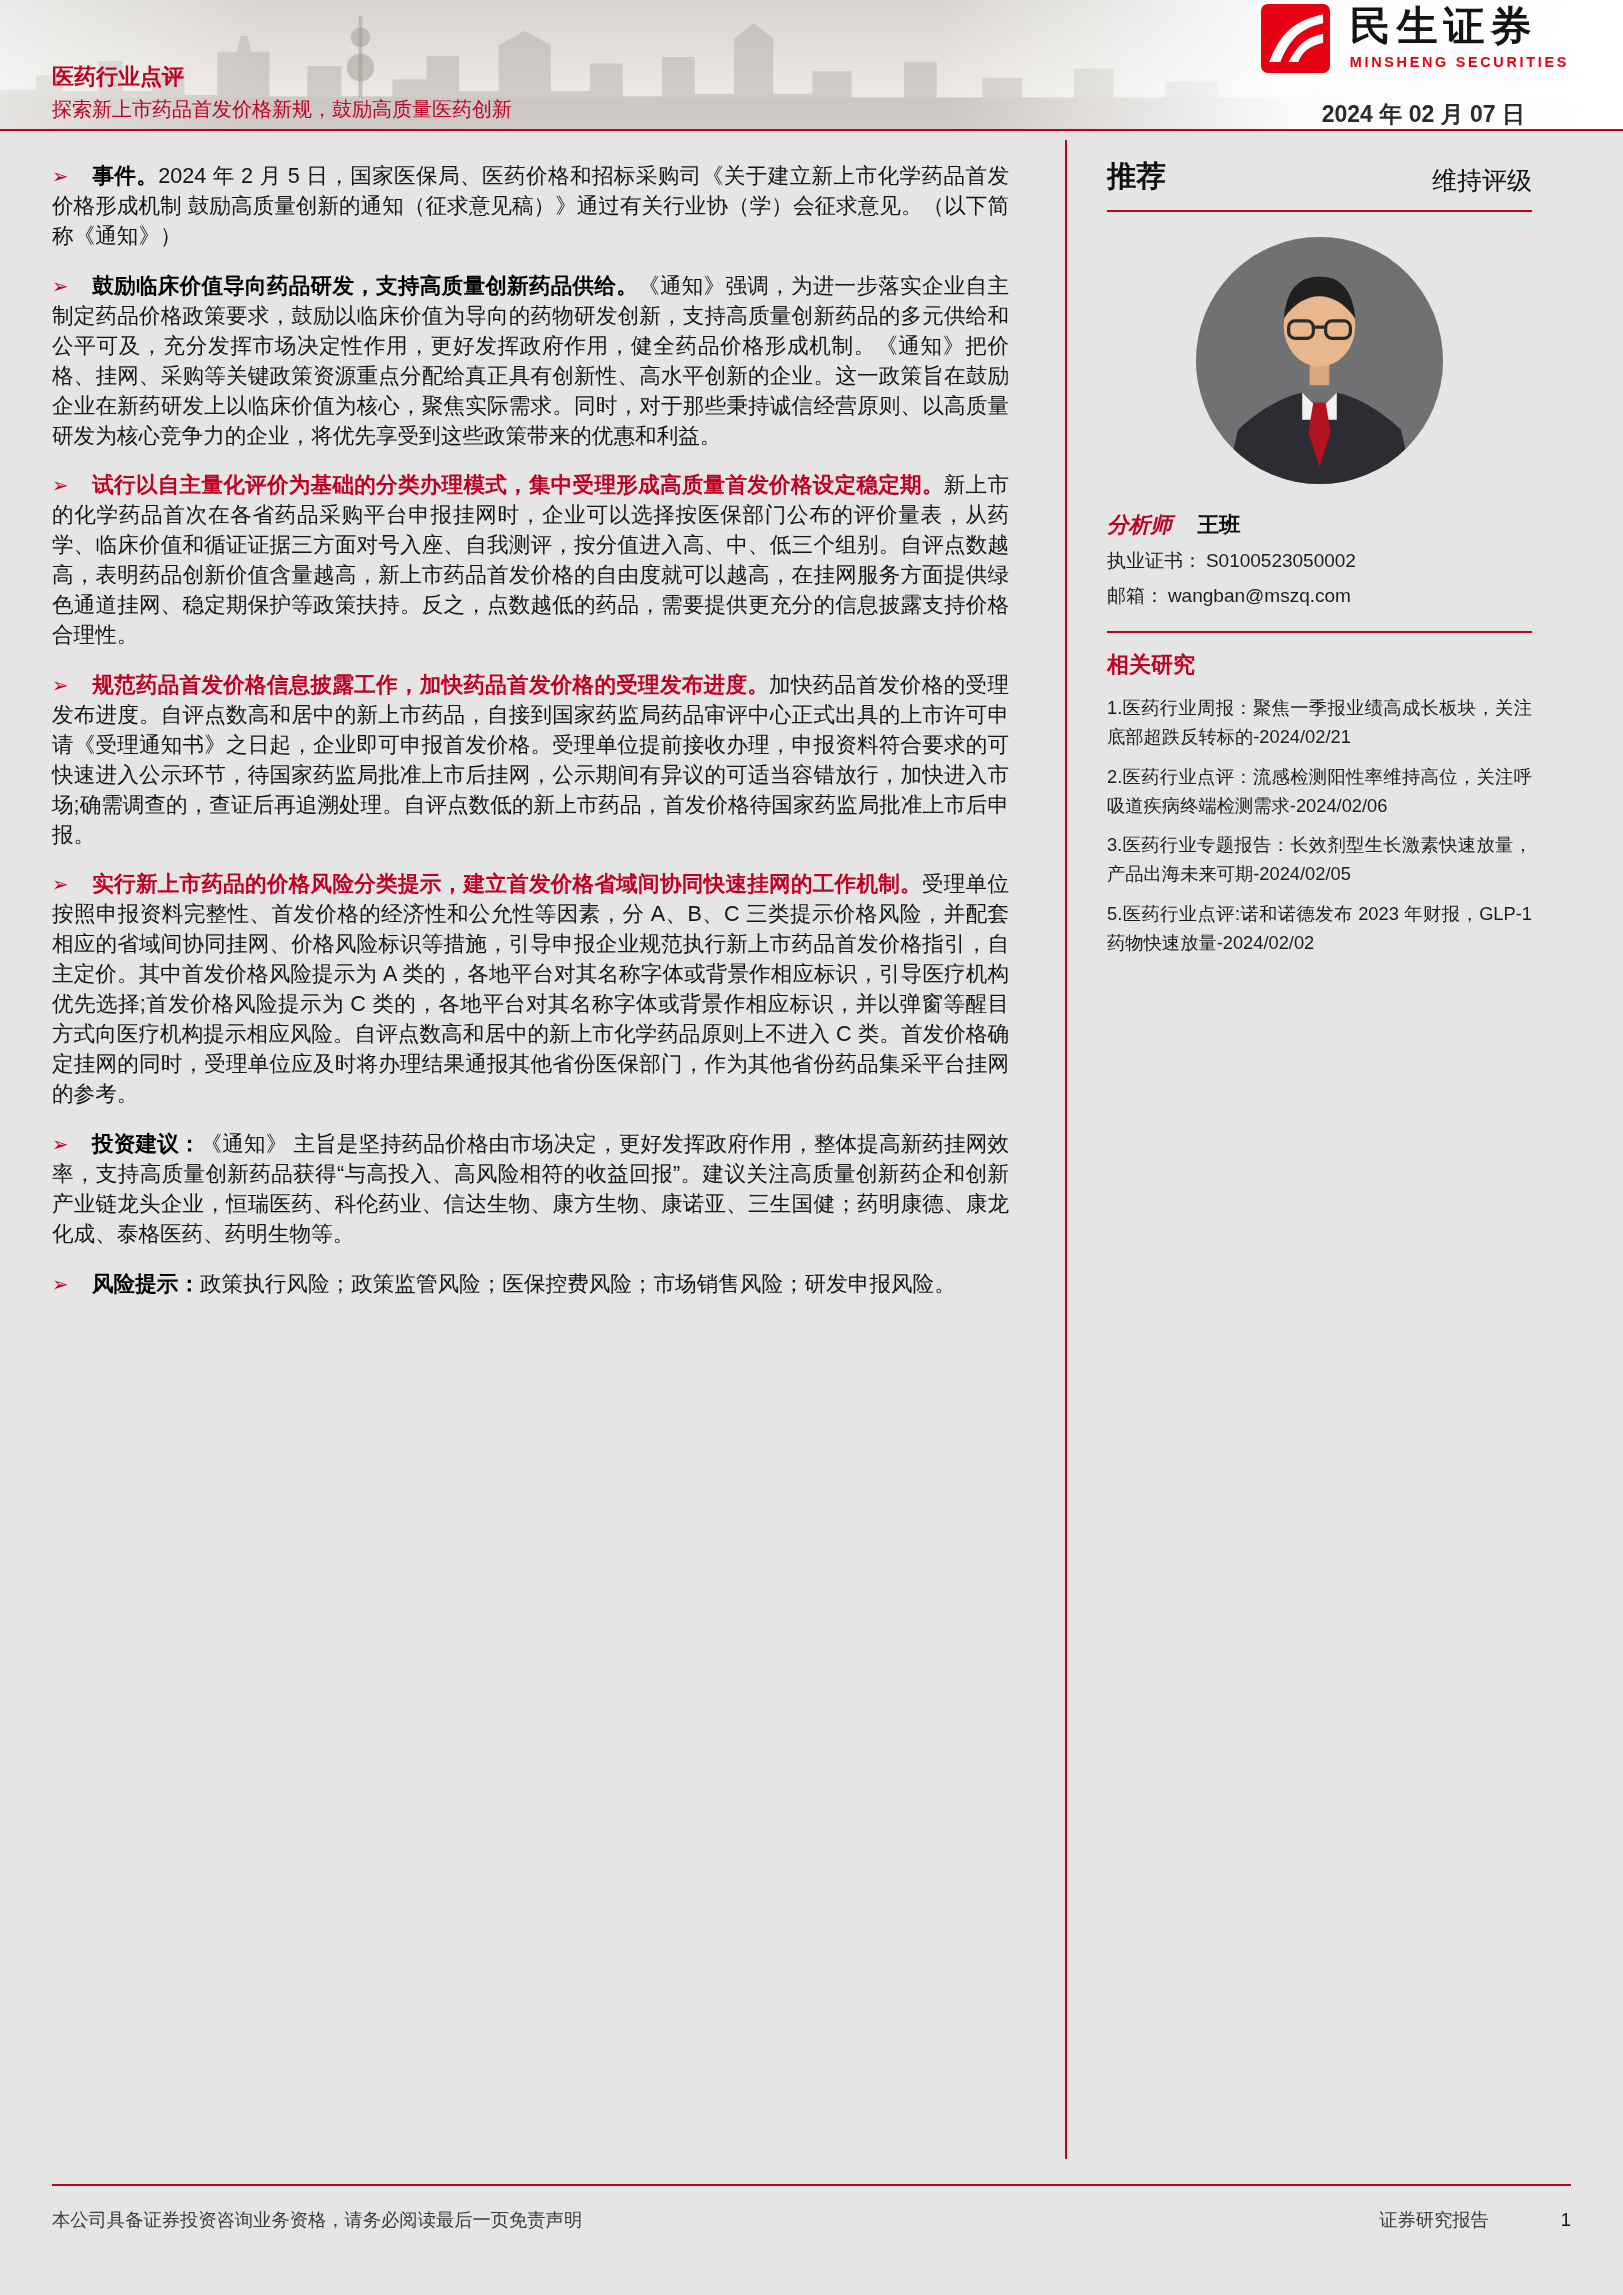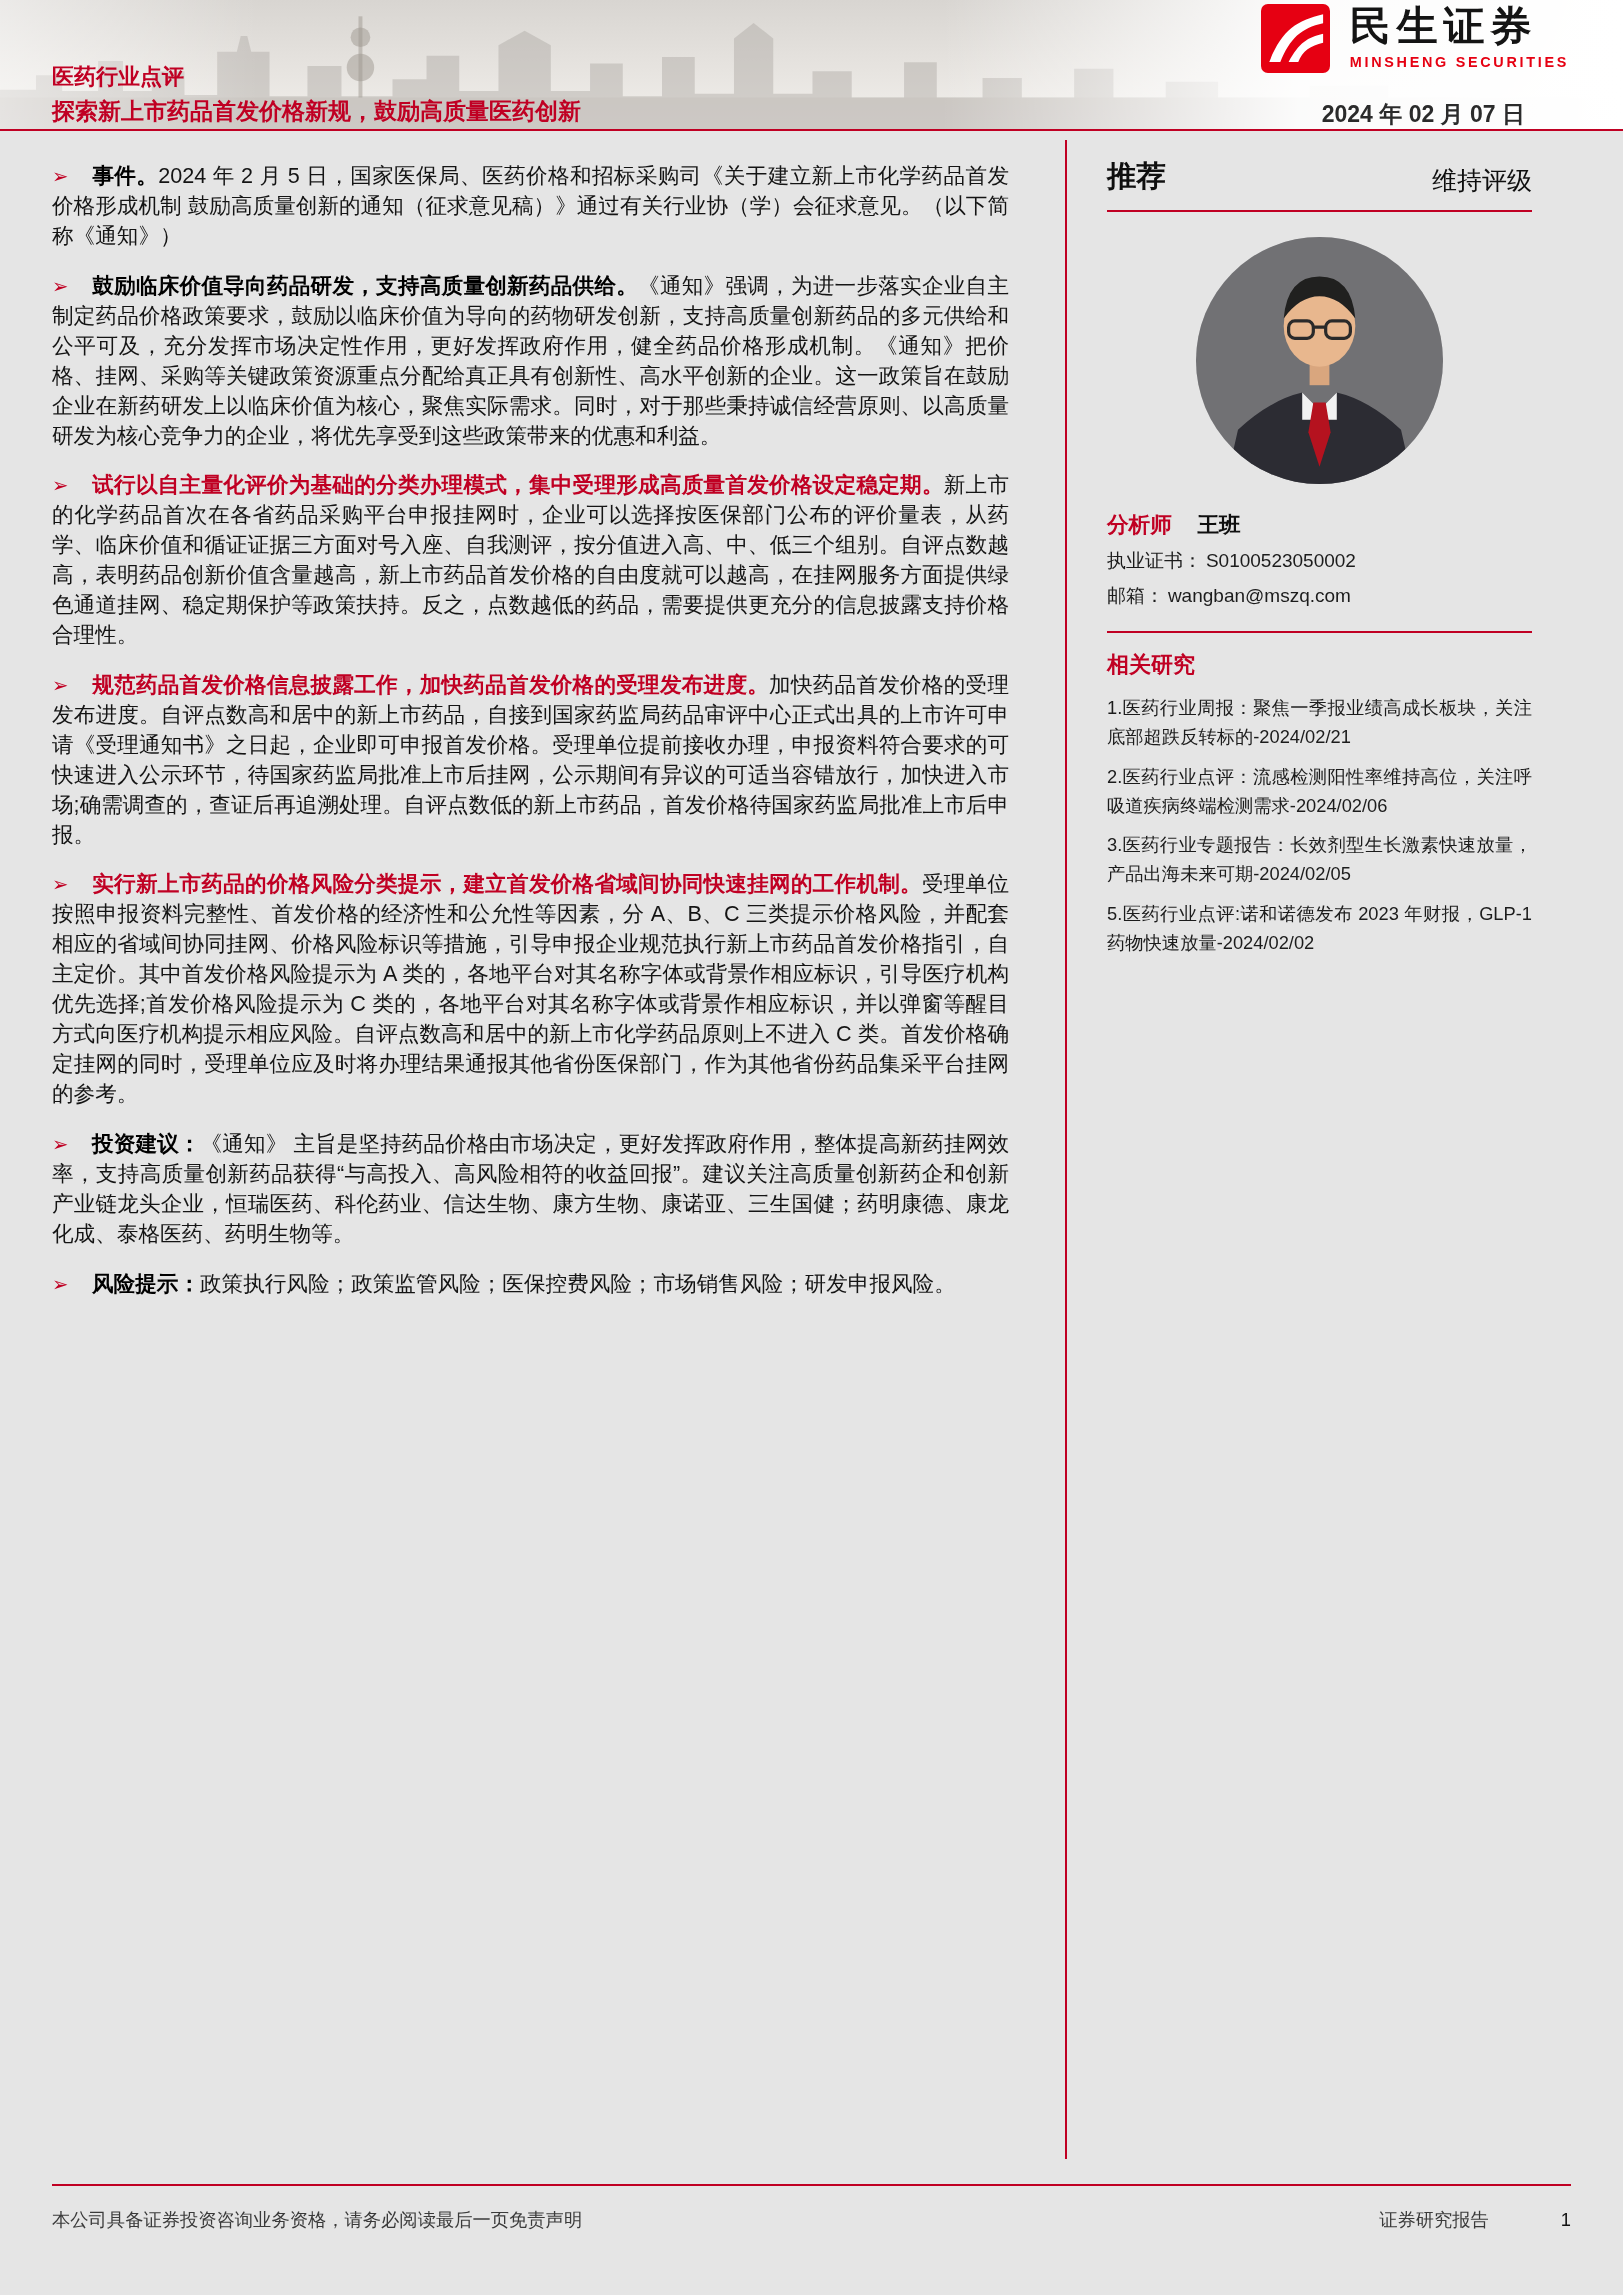--- a/index.html
+++ b/index.html
@@ -11,21 +11,21 @@
   
   .header-band { position:absolute; top:0; left:0; width:1623px; height:131px;
     background:linear-gradient(180deg,#d8d5d1 0%, #e7e4e0 55%, #f2f0ed 100%);
     border-bottom:2.6px solid #C00023; }
   .skyline { position:absolute; bottom:0; left:0; width:100%; height:131px; display:block; }
   .header-fade { position:absolute; top:0; left:0; right:0; bottom:0;
     background:linear-gradient(90deg, rgba(255,255,255,.5) 0%, rgba(255,255,255,0) 16%,
       rgba(255,255,255,0) 58%, rgba(255,255,255,.93) 80%, #ffffff 100%); }
 
   .category { position:absolute; left:52px; top:62px; font-size:22px; font-weight:bold; color:#C00023; z-index:3; }
-  .title    { position:absolute; left:52px; top:96px; width:1008px; font-size:23px; font-weight:bold; color:#C00023; z-index:3; }
+  .title    { position:absolute; left:52px; top:96px; width:1008px; font-size:20px; font-weight:normal; color:#C00023; z-index:3; }
   .date     { position:absolute; right:98px; top:99px; font-size:23px; font-weight:bold; color:#2b2b2b; z-index:3; }
 
   .logo { position:absolute; top:4px; right:54px; display:flex; align-items:flex-start; gap:20px; z-index:3; }
   .logo-icon { width:69px; height:69px; display:block; }
   .logo-text .cn { font-size:41px; font-weight:bold; color:#141414; letter-spacing:5.9px; line-height:1.1; white-space:nowrap; }
   .logo-text .en { font-size:14.4px; font-weight:bold; color:#E60012; letter-spacing:2.7px; margin-top:5.2px; white-space:nowrap; }
 
   
   .content { position:absolute; left:52px; top:161px; width:957px; z-index:2; }
   .para { margin-bottom:19.6px; font-size:21.6px; line-height:30px; text-align:justify; color:#141414; }
@@ -38,21 +38,21 @@
 
   
   .aside { position:absolute; left:1107px; top:157px; width:425px; }
   .rating-row { display:flex; justify-content:space-between; align-items:flex-end; }
   .rating { font-size:29.4px; font-weight:bold; color:#0f0f0f; }
   .rating-status { font-size:25px; color:#0f0f0f;margin-left:7px; }
   .rule { height:2px; background:#C00023; margin-top:13px; }
   .avatar-wrap { margin:25px auto 0; width:247px; height:247px; border-radius:50%; overflow:hidden; display:block; }
   .avatar-wrap svg { width:100%; height:100%; display:block; }
   .analyst-row { margin-top:26px; font-size:21.6px; font-weight:bold; }
-  .analyst-label { color:#C00023; margin-right:19.6px; }
+  .analyst-label { color:#C00023; margin-right:19.6px;font-style:italic; }
   .analyst-name { color:#0f0f0f; }
   .meta-line { margin-top:9.2px; font-size:19px; color:#1c1c1c; }
   .meta-line .lbl { margin-right:3.9px; }
   .side-rule { height:2px; background:#C00023; margin-top:22px; }
   .related-title { margin-top:17px; font-size:22px; font-weight:bold; color:#C00023; }
   #related-list { list-style:none; margin-top:13px; }
   #related-list li { font-size:18.3px; line-height:29px; color:#1c1c1c; margin-bottom:10.5px; text-align:justify; }
 
   
   .footer-rule { position:absolute; left:52px; right:52px; top:2184px; height:2px; background:#C00023; }

